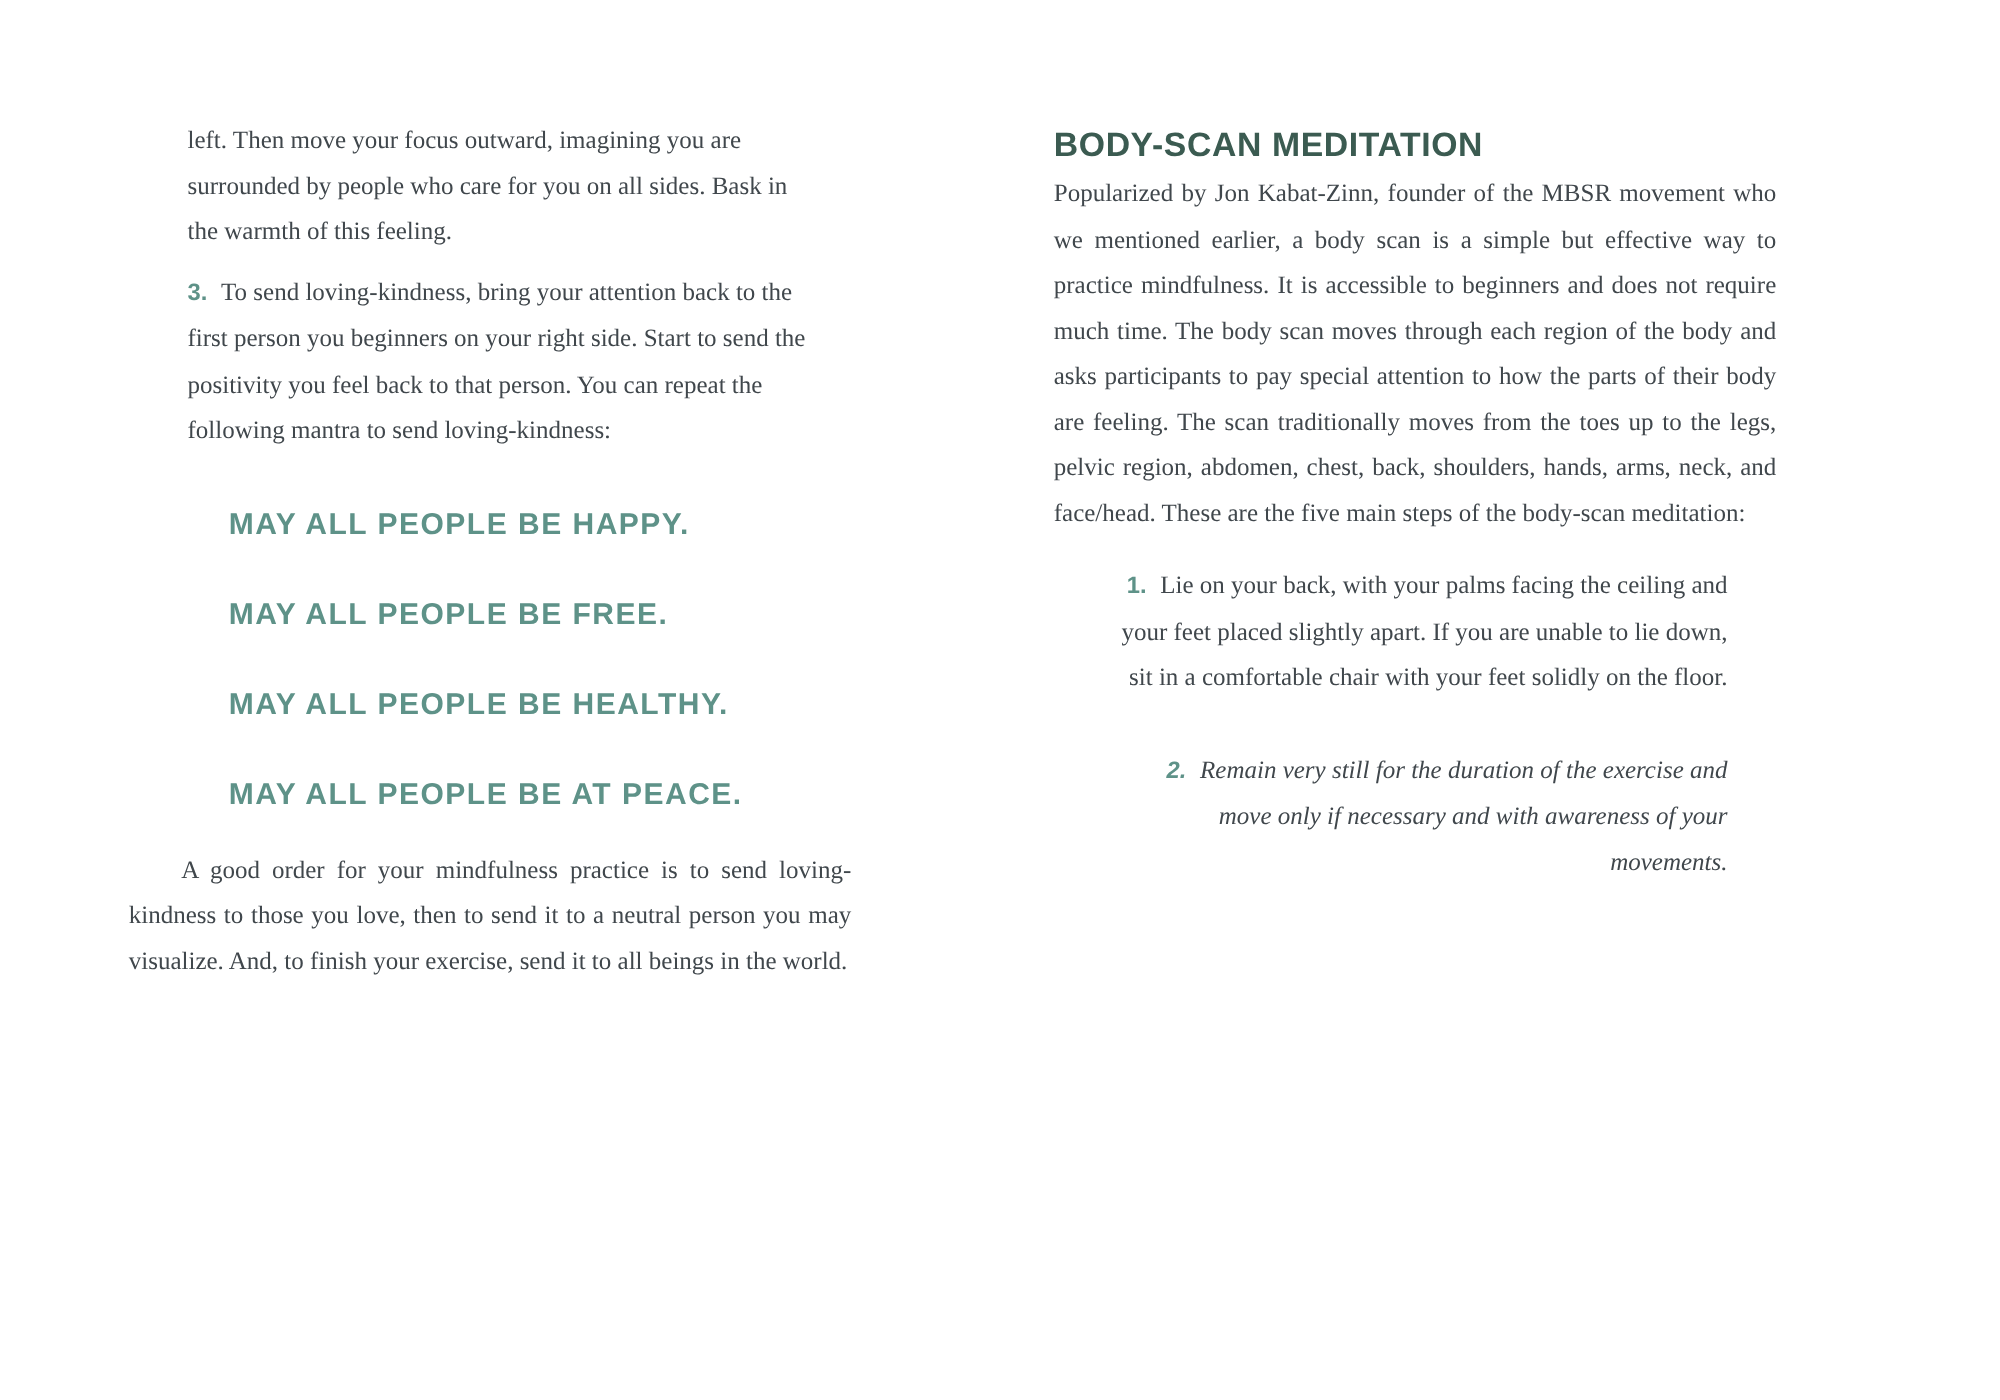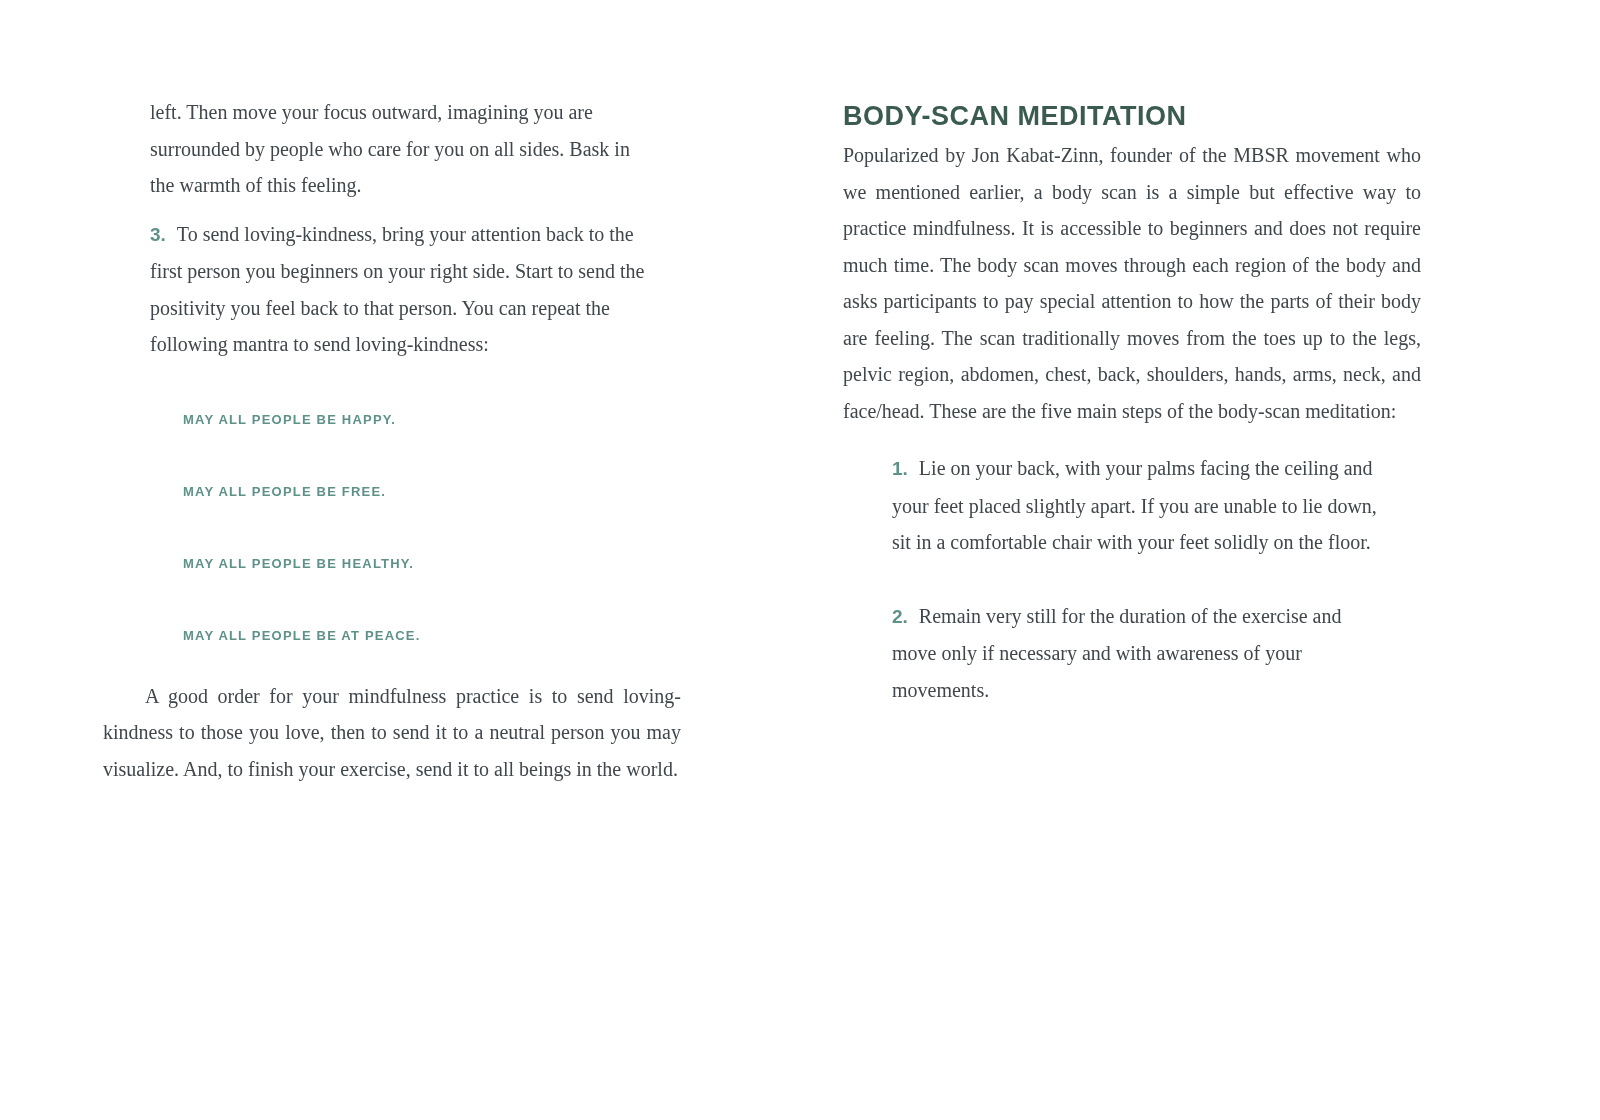--- a/index.html
+++ b/index.html
@@ -16,21 +16,21 @@
     color: #40474c;
     overflow: hidden;
   }
   .col {
     position: absolute;
     width: 578px;
   }
   .col-left  { left: 103px; top: 94px; }
   .col-right { left: 843px; top: 100px; }
 
-  p { margin: 0; }
+  p { margin: 0; text-align: right; }
 
   .body {
     font-size: 20px;
     line-height: 36.5px;
     color: #40474c;
   }
   .hang {
     margin-left: 47px;
     width: 500px;
     text-align: left;
@@ -45,21 +45,21 @@
     margin-right: 11px;
   }
 
   .mantra-list {
     margin-top: 44px;
     margin-left: 80px;
   }
   .mantra {
     font-family: "Liberation Sans", sans-serif;
     font-weight: bold;
-    font-size: 13px;
+    font-size: 24px;
     line-height: 26px;
     letter-spacing: 1.2px;
     color: #5e9288;
     margin-bottom: 46px;
   }
   .mantra:last-child { margin-bottom: 0; }
 
   .closing-para {
     margin-top: 29px;
     width: 578px;
@@ -76,21 +76,21 @@
     letter-spacing: 0.5px;
     color: #3b5b51;
   }
   .intro-para {
     margin-top: 5px;
     width: 578px;
     text-align: justify;
   }
   .steps { margin-left: 49px; width: 490px; }
   .steps .step-para:first-child { margin-top: 21px; }
-  .steps .step-para + .step-para { margin-top: 37px; }
+  .steps .step-para + .step-para { margin-top: 37px; font-style: italic; }
 
   .pagenum {
     position: absolute;
     top: 1038px;
     width: 578px;
     text-align: center;
     font-family: "Liberation Serif", serif;
     font-size: 16px;
     line-height: 20px;
     color: #5a5a5a;

